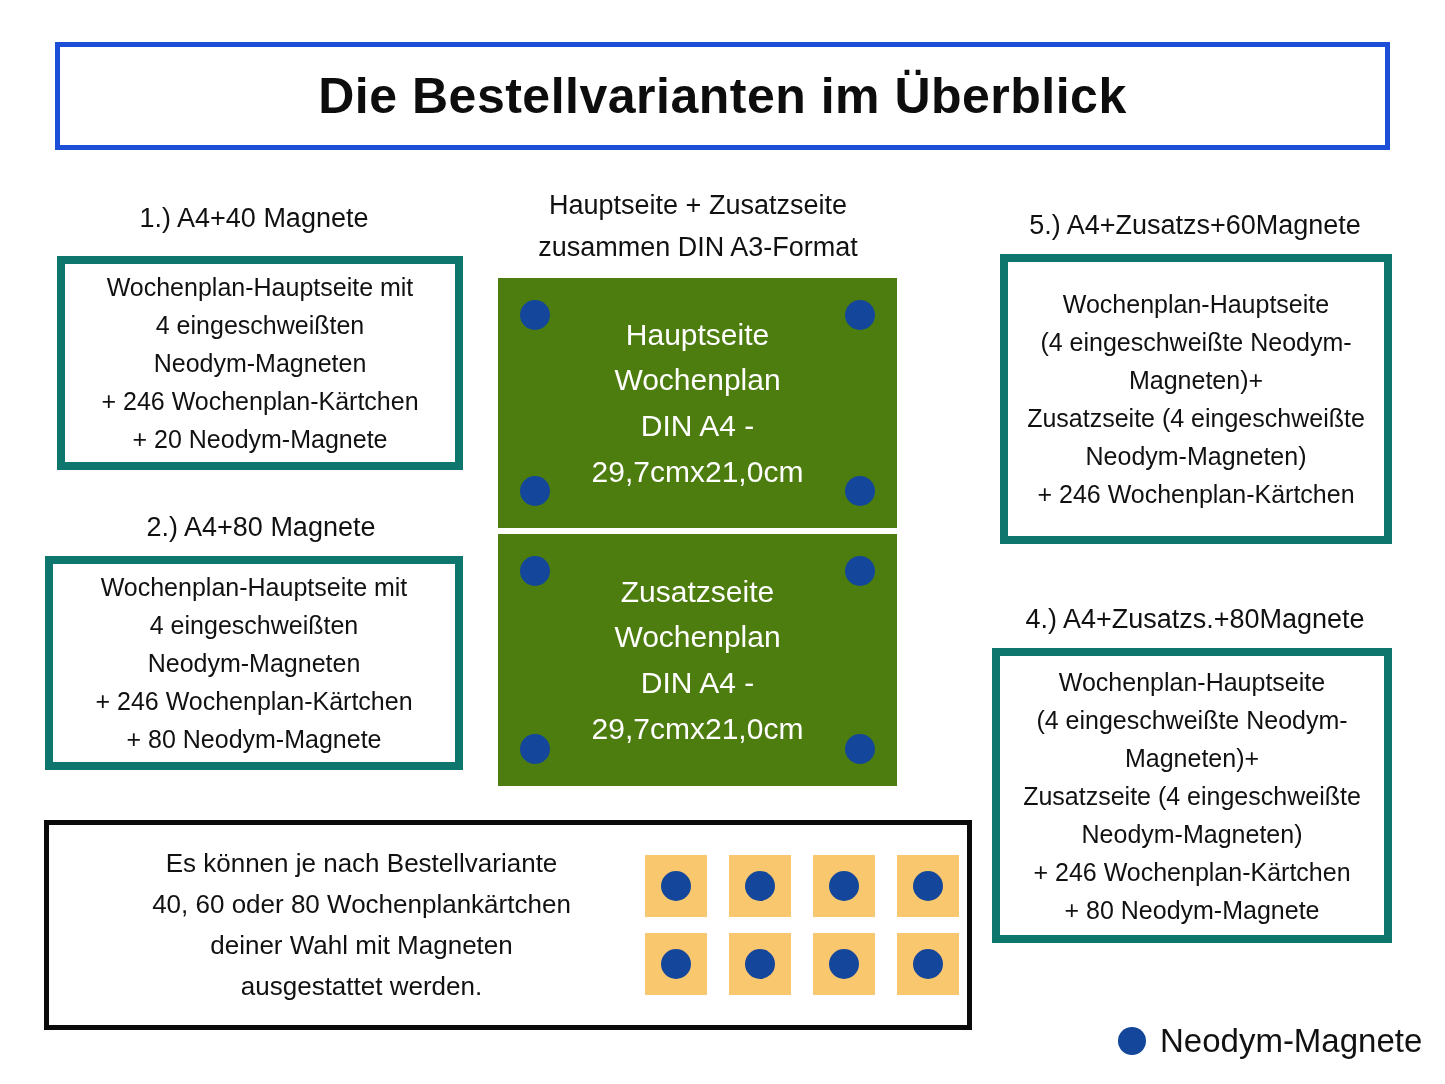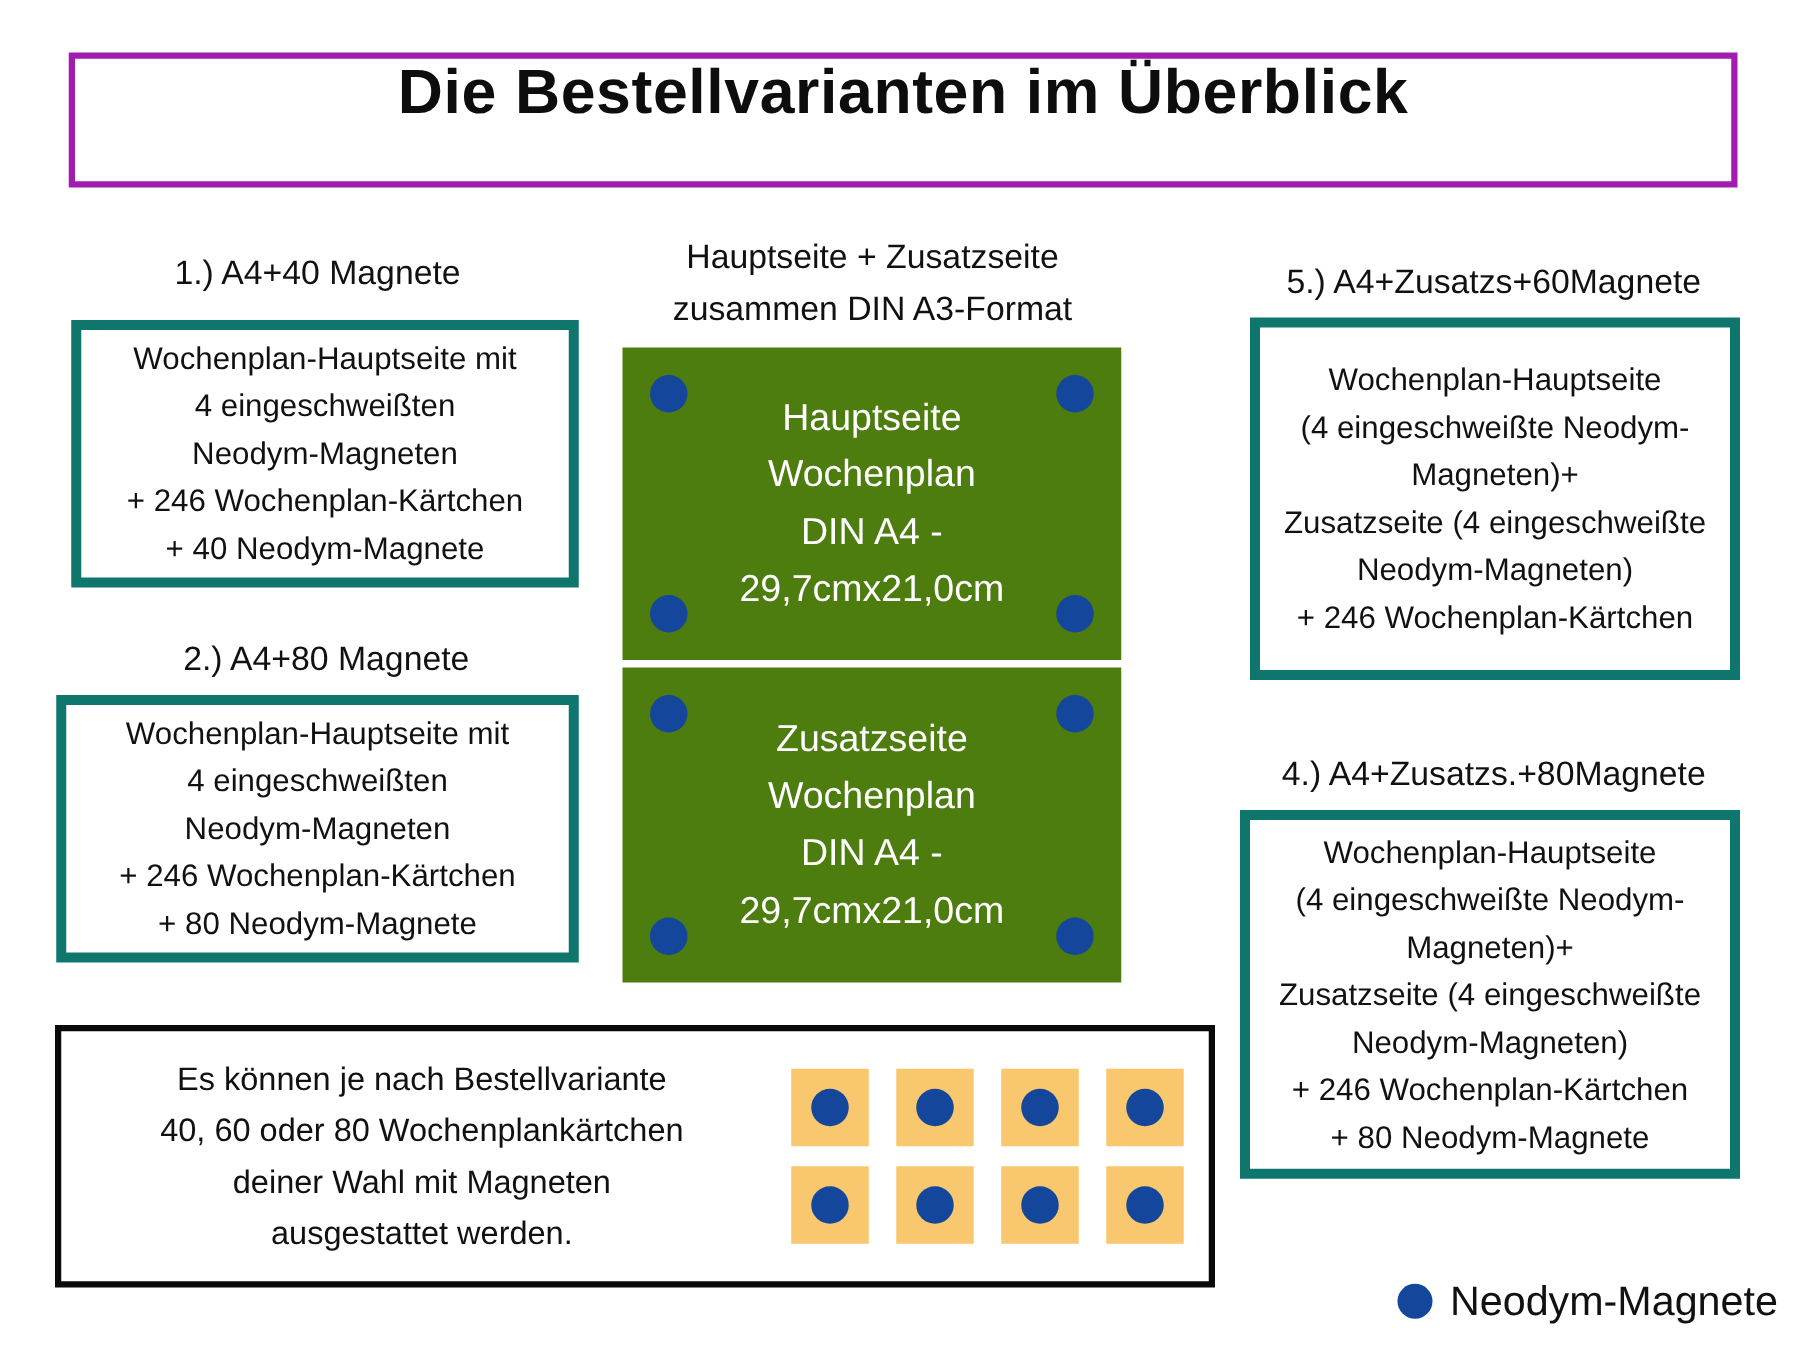--- a/index.html
+++ b/index.html
@@ -20,25 +20,25 @@
     overflow: hidden;
   }
 
   
   .title-box {
     position: absolute;
     left: 55px;
     top: 42px;
     width: 1335px;
     height: 108px;
-    border: 5px solid #a21caf;
+    border: 5px solid #1d4ed8;
     background: #ffffff;
     box-sizing: border-box;
     display: flex;
-    align-items: flex-start;
+    align-items: center;
     justify-content: center;
   }
   .title-text {
     font-size: 50px;
     font-weight: bold;
     letter-spacing: 0.5px;
     line-height: 1.05;
     white-space: nowrap;
     color: #0d0d0d;
   }
@@ -108,20 +108,21 @@
     left: 44px;
     top: 820px;
     width: 928px;
     height: 210px;
     border: 5px solid #0a0a0a;
     background: #ffffff;
     box-sizing: border-box;
     display: flex;
     flex-direction: row;
     align-items: center;
+    padding-left: 24px;
   }
   .note-text {
     flex: 0 0 565px;
     display: flex;
     flex-direction: column;
     align-items: center;
     justify-content: center;
     padding-left: 6px;
   }
   .note-line {
@@ -187,21 +188,21 @@
     <div class="title-text">Die Bestellvarianten im Überblick</div>
   </div>
 
   <div class="col-heading" style="left:44px; top:201px; width:420px;">1.) A4+40 Magnete</div>
 
   <div class="variant-box" style="left:57px; top:256px; width:406px; height:214px;">
     <div class="variant-line">Wochenplan-Hauptseite mit</div>
     <div class="variant-line">4 eingeschweißten</div>
     <div class="variant-line">Neodym-Magneten</div>
     <div class="variant-line">+ 246 Wochenplan-Kärtchen</div>
-    <div class="variant-line">+ 40 Neodym-Magnete</div>
+    <div class="variant-line">+ 20 Neodym-Magnete</div>
   </div>
 
   <div class="col-heading" style="left:51px; top:510px; width:420px;">2.) A4+80 Magnete</div>
 
   <div class="variant-box" style="left:45px; top:556px; width:418px; height:214px;">
     <div class="variant-line">Wochenplan-Hauptseite mit</div>
     <div class="variant-line">4 eingeschweißten</div>
     <div class="variant-line">Neodym-Magneten</div>
     <div class="variant-line">+ 246 Wochenplan-Kärtchen</div>
     <div class="variant-line">+ 80 Neodym-Magnete</div>

